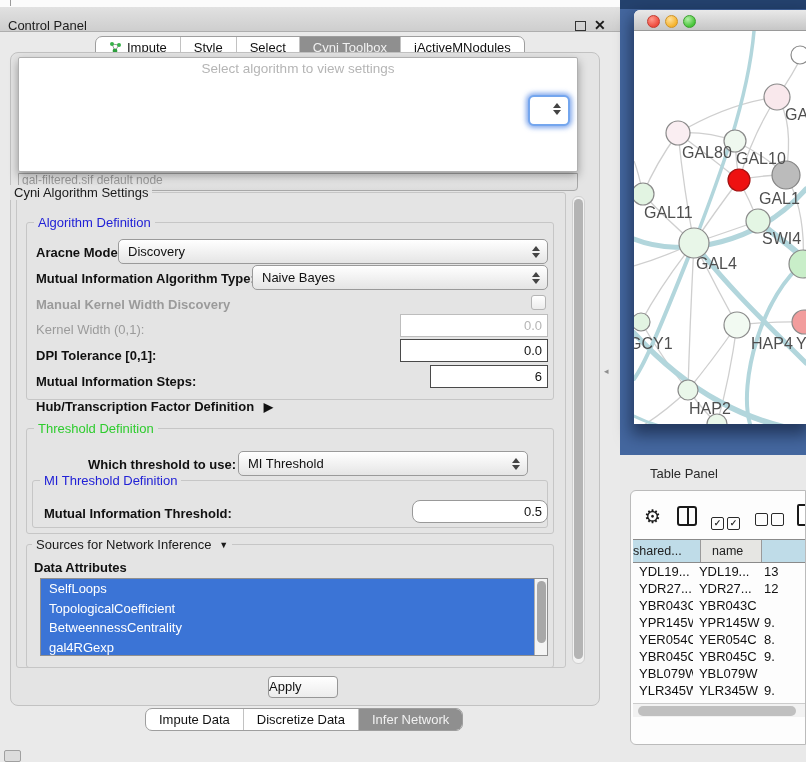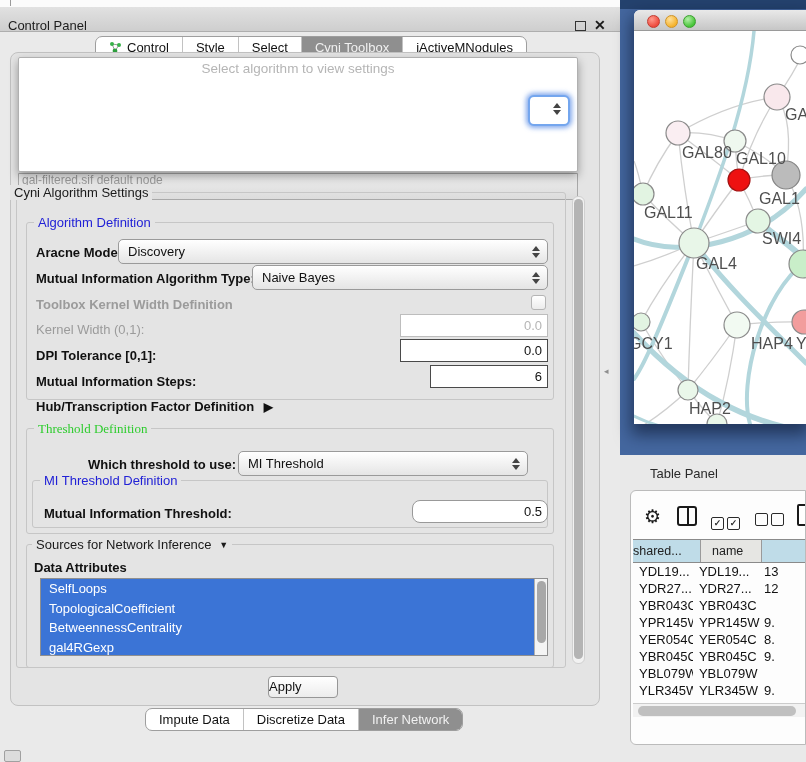--- a/index.html
+++ b/index.html
@@ -55,21 +55,21 @@
   
   #algo-popup{left:18px;top:57px;width:560px;height:115px;background:#fff;
       border:1px solid #b0b0b0;border-radius:2px;box-shadow:0 4px 10px rgba(0,0,0,.35);
       z-index:50;padding-top:2px;}
   #dd-prompt{text-align:center;color:#b5b5b5;font-size:13.5px;line-height:17px;}
   .dd-item{font-size:14px;color:#000;line-height:16px;padding-left:5px;white-space:nowrap;}
   .dd-item.bold{font-weight:bold;}
 
   #focus-combo-frag{left:528px;top:95px;width:42px;height:31px;background:#fff;
       border:2px solid #74a6ee;border-radius:6px;box-shadow:0 0 5px 2px rgba(90,140,230,.75);z-index:60;}
-  #bg-combo-strip{left:18px;top:173px;width:560px;height:27px;overflow:hidden;
+  #bg-combo-strip{left:18px;top:173px;width:560px;height:18px;overflow:hidden;
       background:linear-gradient(#ededed,#dcdcdc);border:1px solid #a8a8a8;border-radius:0 0 4px 4px;
       font-size:12px;color:#9a9a9a;line-height:13px;padding-left:3px;}
 
   
   #set-sb{left:572px;top:196px;width:13px;height:468px;background:#f2f2f2;border:1px solid #d0d0d0;border-radius:6px;}
   #set-sb-thumb{left:1px;top:2px;width:9px;height:460px;background:#b4b4b4;border-radius:5px;}
 
   
   #attr-list{left:40px;top:578px;width:508px;height:78px;background:#fff;border:1px solid #8f8f8f;overflow:hidden;}
   .attr-item{background:#3b74d6;color:#fff;font-size:13px;line-height:19.5px;padding-left:8px;
@@ -135,21 +135,21 @@
   </div>
 
   <div class="abs seg-ctl" id="top-tabs">
       <div class="seg"><span><svg width="13" height="13" viewBox="0 0 13 13" style="margin-right:5px;vertical-align:-2px">
             <line x1="3" y1="3" x2="10" y2="4" stroke="#999" stroke-width="1"></line>
             <line x1="3" y1="3" x2="6" y2="10" stroke="#999" stroke-width="1"></line>
             <line x1="10" y1="4" x2="6" y2="10" stroke="#999" stroke-width="1"></line>
             <circle cx="3" cy="3" r="2" fill="#38b14a"></circle>
             <circle cx="10" cy="4" r="2" fill="#38b14a"></circle>
             <circle cx="6" cy="10" r="2.4" fill="#2e9e3e"></circle>
-          </svg></span><span>Control</span></div>
+          </svg></span><span>Impute</span></div>
       <div class="seg"><span>Style</span></div>
       <div class="seg"><span>Select</span></div>
       <div class="seg sel"><span>Cyni Toolbox</span></div>
       <div class="seg"><span>jActiveMNodules</span></div>
     </div>
 
   <div class="abs" id="main-panel"></div>
 
   <div class="abs" id="bg-combo-strip">
     <span>gal-filtered.sif default node</span>
@@ -186,39 +186,39 @@
 
   <div class="abs flabel" style="left:36px;top:271px;">Mutual Information Algorithm Type:</div>
   <div class="abs combo" style="left:252px;top:265px;width:296px;">
     <span>Naive Bayes</span>
     <span class="stepper">
         <i class="up"></i>
         <i class="dn"></i>
       </span>
   </div>
 
-  <div class="abs flabel dis" style="left:36px;top:297px;">Toolbox Kernel Width Definition</div>
+  <div class="abs flabel dis" style="left:36px;top:297px;">Manual Kernel Width Discovery</div>
   <div class="abs cbx" style="left:531px;top:295px;"></div>
 
   <div class="abs flabel dis" style="left:36px;top:322px;font-weight:normal;">Kernel Width (0,1):</div>
   <div class="abs tfield dis" style="left:400px;top:314px;width:148px;">0.0</div>
 
   <div class="abs flabel" style="left:36px;top:348px;">DPI Tolerance [0,1]:</div>
   <div class="abs tfield" style="left:400px;top:339px;width:148px;">0.0</div>
 
   <div class="abs flabel" style="left:36px;top:374px;">Mutual Information Steps:</div>
   <div class="abs tfield" style="left:430px;top:365px;width:118px;">6</div>
 
   <div class="abs flabel" style="left:36px;top:399px;">
     <span>Hub/Transcription Factor Definition</span>
     <span style="font-size:12px;margin-left:6px;">▶</span>
   </div>
 
   <div class="abs grp" style="left:26px;top:428px;width:528px;height:106px;"></div>
-  <div class="gt green abs" style="left:34px;top:421px;font-family:Liberation Serif, serif;">Threshold Definition</div>
+  <div class="gt green abs" style="left:34px;top:421px;">Threshold Definition</div>
 
   <div class="abs flabel" style="left:88px;top:457px;">Which threshold to use:</div>
   <div class="abs combo" style="left:238px;top:451px;width:290px;">
     <span>MI Threshold</span>
     <span class="stepper">
         <i class="up"></i>
         <i class="dn"></i>
       </span>
   </div>
 

